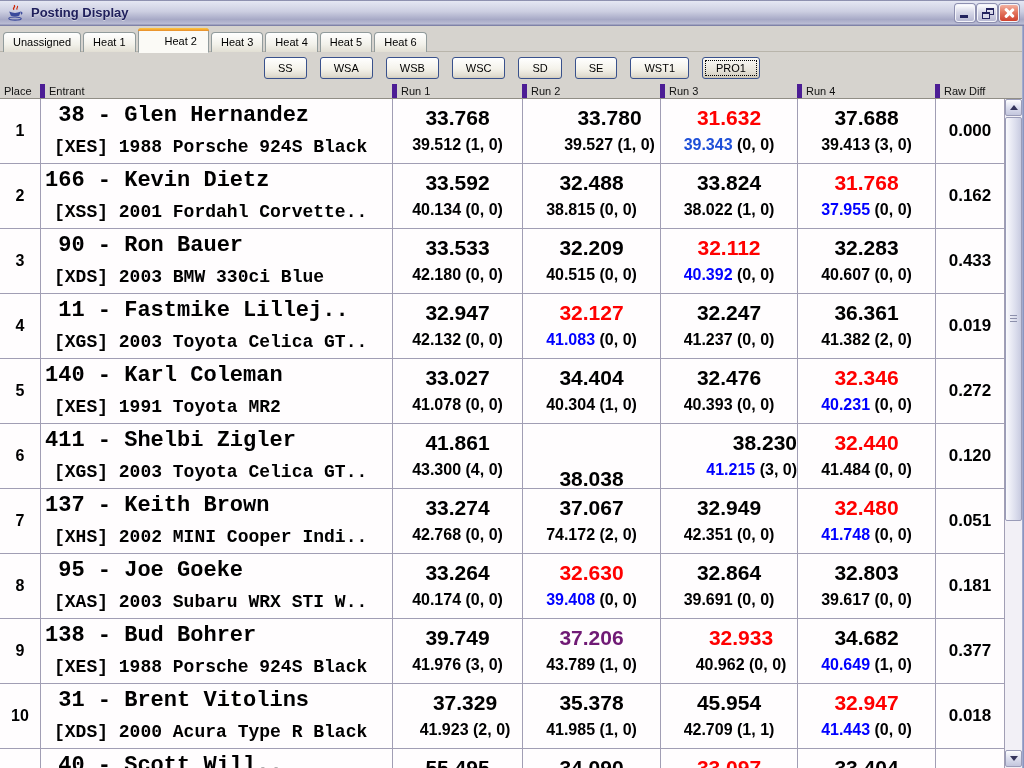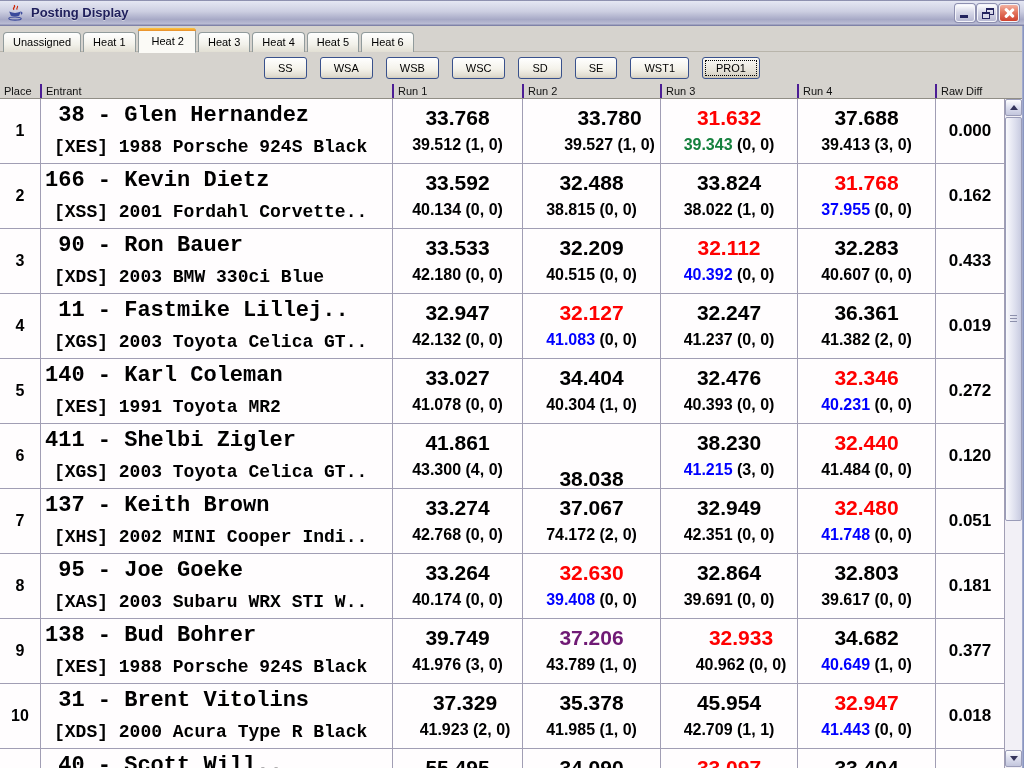--- a/index.html
+++ b/index.html
@@ -29,38 +29,38 @@
   .glyph-x::before,.glyph-x::after { content:""; position:absolute; left:5px; top:0; width:2.6px; height:12px; background:#fff; border-radius:1px; }
   .glyph-x::before { transform:rotate(45deg); }
   .glyph-x::after  { transform:rotate(-45deg); }
 
   
   .tabbar { height:26px; display:flex; align-items:flex-end; padding:0 0 0 3px; position:relative; }
   .tabbar::after { content:""; position:absolute; left:0; right:0; bottom:0; height:1px; background:#b9b5ab; }
   .tab { position:relative; z-index:1; height:20px; line-height:19px; padding:0 9px; margin-right:2px;
     font-size:11px; color:#000; background:linear-gradient(180deg,#ffffff,#f2f1ea 60%,#e2dfd4);
     border:1px solid #919b9c; border-bottom:none; border-radius:4px 4px 0 0; cursor:default; }
-  .tab.selected { z-index:3; height:25px; line-height:21px; padding:2px 11px 0 13px; margin-top:-3px;
+  .tab.selected { z-index:3; height:25px; line-height:21px; padding:2px 11px 0 26px; margin-top:-3px;
     background:#fbfaf6; border-bottom:1px solid #fbfaf6; margin-bottom:-1px; }
   .tab.selected::before { content:""; position:absolute; left:-1px; right:-1px; top:-1px; height:3px;
     border-radius:4px 4px 0 0; background:linear-gradient(180deg,#ffc73c,#e68b2c); }
 
   
   .toolbar { height:32px; display:flex; justify-content:center; align-items:flex-start; gap:13px; padding-top:5px; }
   .xp-btn { height:22px; padding:0 13px; font-size:11px; color:#000; font-family:"Liberation Sans",sans-serif;
     background:linear-gradient(180deg,#ffffff,#f4f2ea 55%,#e0dcd0 90%,#d2ccbc);
     border:1px solid #39518c; border-radius:3px; position:relative; cursor:default; }
   .xp-btn.focused { background:linear-gradient(180deg,#fbfaf7,#e9e6dd 55%,#d6d1c3 90%,#c8c2b2); }
   .xp-btn.focused::after { content:""; position:absolute; inset:2px; border:1px dotted #000; border-radius:1px; }
 
   
   .content { position:relative; height:684px; background:#fffdfe; }
   .thead { display:flex; height:15px; background:#d6d3ce; border-bottom:1px solid #918e86; font-size:11px; color:#111; }
   .th { padding:1px 0 0 4px; position:relative; overflow:hidden; white-space:nowrap; }
-  .th + .th { border-left:2px solid #4c1d95; }
+  .th + .th { border-left:5px solid #4c1d95; }
   .tbody { position:relative; height:669px; overflow:hidden; background:#fffdfe; }
   .trow { display:flex; height:65px; border-bottom:1px solid #a19eb4; background:#fffdfe; }
   .cell { overflow:hidden; }
   .cell-place { display:flex; align-items:center; justify-content:center; font-weight:bold; font-size:16px; color:#000; }
   .cell-entrant { border-left:1px solid #a19eb4; padding:5px 0 6px 4px; display:flex; flex-direction:column; justify-content:space-between; }
   .e-name { font-family:"Liberation Mono",monospace; font-weight:bold; font-size:22px; line-height:24px; white-space:pre; color:#000; }
   .e-desc { font-family:"Liberation Mono",monospace; font-weight:bold; font-size:18px; line-height:20px; white-space:pre; padding-left:9px; color:#000; }
   .cell-run { border-left:1px solid #a19eb4; text-align:center; padding-top:6px; }
   .r-time { font-size:21px; font-weight:bold; line-height:26px; }
   .r-sub  { font-size:16px; font-weight:bold; line-height:23px; margin-top:2px; color:#000; }
@@ -154,21 +154,21 @@
           <div class="cell cell-run" style="width: 130px;">
             <div class="r-time" style="color: rgb(0, 0, 0);">33.768</div>
             <div class="r-sub"><span style="color: rgb(0, 0, 0);">39.512</span><span> (1, 0)</span></div>
           </div>
           <div class="cell cell-run" style="width: 138px; padding-left: 36px;">
             <div class="r-time" style="color: rgb(0, 0, 0);">33.780</div>
             <div class="r-sub"><span style="color: rgb(0, 0, 0);">39.527</span><span> (1, 0)</span></div>
           </div>
           <div class="cell cell-run" style="width: 137px;">
             <div class="r-time" style="color: rgb(255, 0, 0);">31.632</div>
-            <div class="r-sub"><span style="color: #15803d;">39.343</span><span> (0, 0)</span></div>
+            <div class="r-sub"><span style="color: #1d4ed8;">39.343</span><span> (0, 0)</span></div>
           </div>
           <div class="cell cell-run" style="width: 138px;">
             <div class="r-time" style="color: rgb(0, 0, 0);">37.688</div>
             <div class="r-sub"><span style="color: rgb(0, 0, 0);">39.413</span><span> (3, 0)</span></div>
           </div>
           <div class="cell cell-diff" style="width: 70px;">0.000</div>
         </div>
         <div class="trow">
           <div class="cell cell-place" style="width: 40px;">2</div>
           <div class="cell cell-entrant" style="width: 352px;">
@@ -272,21 +272,21 @@
             <div class="e-desc">[XGS] 2003 Toyota Celica GT..</div>
           </div>
           <div class="cell cell-run" style="width: 130px;">
             <div class="r-time" style="color: rgb(0, 0, 0);">41.861</div>
             <div class="r-sub"><span style="color: rgb(0, 0, 0);">43.300</span><span> (4, 0)</span></div>
           </div>
           <div class="cell cell-run" style="width: 138px;">
             <div class="r-time" style="color: rgb(0, 0, 0); margin-top: 36px;">38.038</div>
             <div class="r-sub"><span style="color: rgb(0, 0, 0);">43.527</span><span> (2, 0)</span></div>
           </div>
-          <div class="cell cell-run" style="width: 137px;">
+          <div class="cell cell-run" style="width: 137px; text-align: right;">
             <div class="r-time" style="color: rgb(0, 0, 0);">38.230</div>
             <div class="r-sub"><span style="color: rgb(0, 0, 255);">41.215</span><span> (3, 0)</span></div>
           </div>
           <div class="cell cell-run" style="width: 138px;">
             <div class="r-time" style="color: rgb(255, 0, 0);">32.440</div>
             <div class="r-sub"><span style="color: rgb(0, 0, 0);">41.484</span><span> (0, 0)</span></div>
           </div>
           <div class="cell cell-diff" style="width: 70px;">0.120</div>
         </div>
         <div class="trow">

